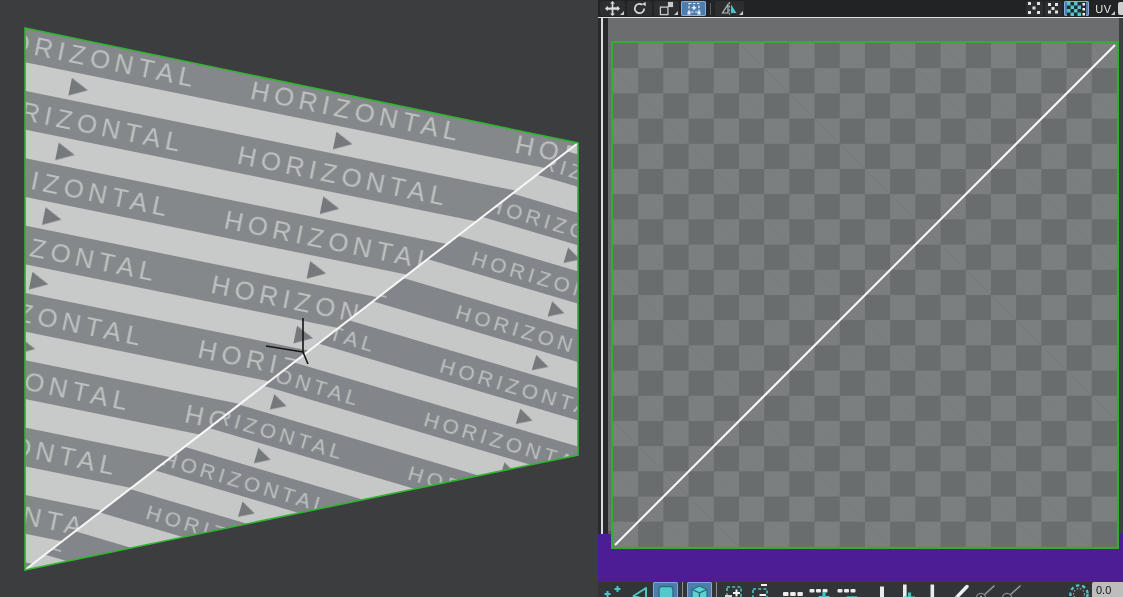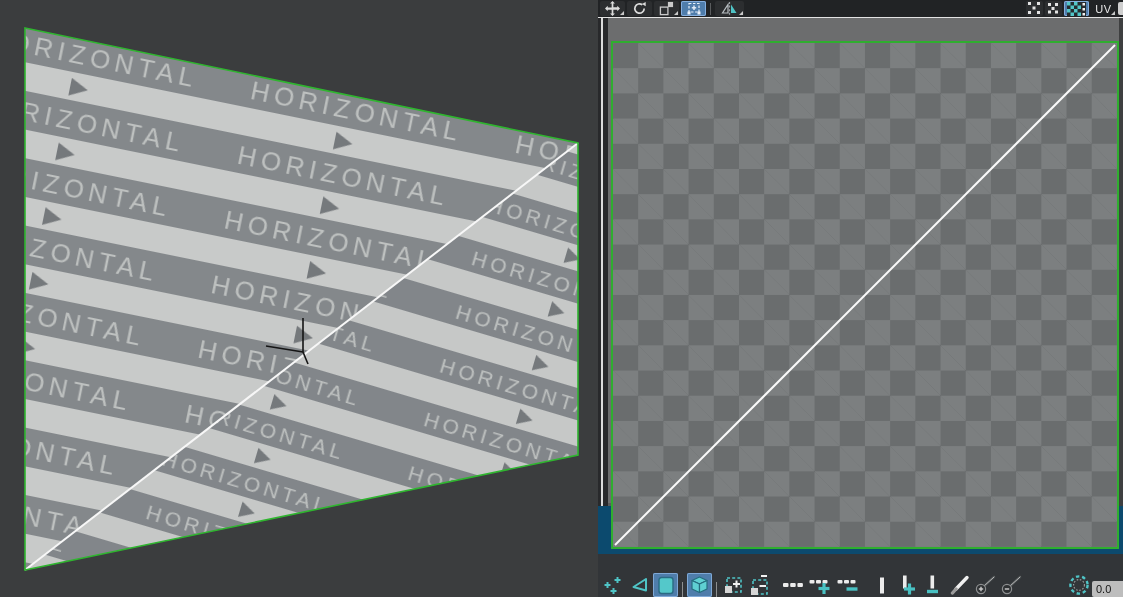--- a/index.html
+++ b/index.html
@@ -1,21 +1,21 @@
 <!DOCTYPE html>
 <html><head>
 <meta charset="utf-8">
 <style>
   html,body{margin:0;padding:0;background:#2a2b2c;}
   body{width:1123px;height:597px;overflow:hidden;font-family:"Liberation Sans",sans-serif;}
   .app{position:relative;width:1123px;height:597px;background:#3b3d3e;}
   
   .viewport3d{position:absolute;left:0;top:0;width:598px;height:597px;}
   
-  .uvpanel{position:absolute;left:598px;top:0;width:525px;height:597px;display:flex;flex-direction:column;overflow:hidden;background:#0c4a6e;}
+  .uvpanel{position:absolute;left:598px;top:0;width:525px;height:597px;display:flex;flex-direction:column;overflow:hidden;background:#4c1d95;}
   .uv-toolbar-top{height:17px;background:#212325;display:flex;align-items:center;padding:0 2px;gap:2px;flex:none;}
   .uv-toolbar-top > *{flex:none;}
   .tbtn{height:15px;min-width:25px;display:flex;align-items:center;justify-content:center;position:relative;border-radius:2px;background:#2c2e30;}
   .tbtn.active{background:#4f7dab;box-shadow:inset 0 0 0 1px #85aede;}
   .has-flyout::after{content:'';position:absolute;right:1px;bottom:1px;border-left:4px solid transparent;border-bottom:4px solid #c9c9c9;}
   .tsep{width:1px;height:12px;background:#5a5c5e;margin:0 2px;}
   .uv-label{color:#e8e8e8;font-size:11px;letter-spacing:.5px;padding:0 4px;}
   .right-group{margin-left:auto !important;}
   .cutoff{width:7px;height:13px;background:#cfcfcf;border-radius:2px 0 0 2px;margin-right:-4px;}
   
@@ -26,21 +26,21 @@
   .canvas-bottom-strip{position:absolute;left:10px;right:4px;bottom:0;height:3px;background:#5a5b5c;}
   .uv-square{position:absolute;left:13px;top:23px;width:504px;height:504px;border:2px solid #2fae2f;
     background-color:#6a6d6e;
     background-image:
       linear-gradient(45deg,#7c7f80 25%,transparent 25%,transparent 75%,#7c7f80 75%),
       linear-gradient(45deg,#7c7f80 25%,transparent 25%,transparent 75%,#7c7f80 75%);
     background-size:50.4px 50.4px;
     background-position:0 0,25.2px 25.2px;}
   .uv-square svg{position:absolute;left:0;top:0;}
   
-  .uv-toolbar-bottom{height:43px;background:#323538;display:flex;align-items:flex-end;padding:0 3px;gap:1px;flex:none;overflow:hidden;margin-top:48px;}
+  .uv-toolbar-bottom{height:15px;background:#323538;display:flex;align-items:flex-start;padding:0 3px;gap:1px;flex:none;overflow:hidden;margin-top:48px;}
   .uv-toolbar-bottom > *{flex:none;}
   .bbtn{width:25px;height:24px;display:flex;align-items:center;justify-content:center;position:relative;border-radius:2px;}
   .bbtn.active{background:#4f7dab;box-shadow:inset 0 0 0 1px #7fa8d6;}
   .bsep{width:1px;height:15px;background:#8d8f90;margin:0 3px;}
   .bgap{width:5px;}
   .softsel-gap{width:16px;}
   .spin-field{height:16px;min-width:40px;background:#bdbdbd;color:#141414;font-size:11px;line-height:16px;padding-left:4px;border-radius:2px;margin-right:-16px;}
 </style>
 </head>
 <body>

